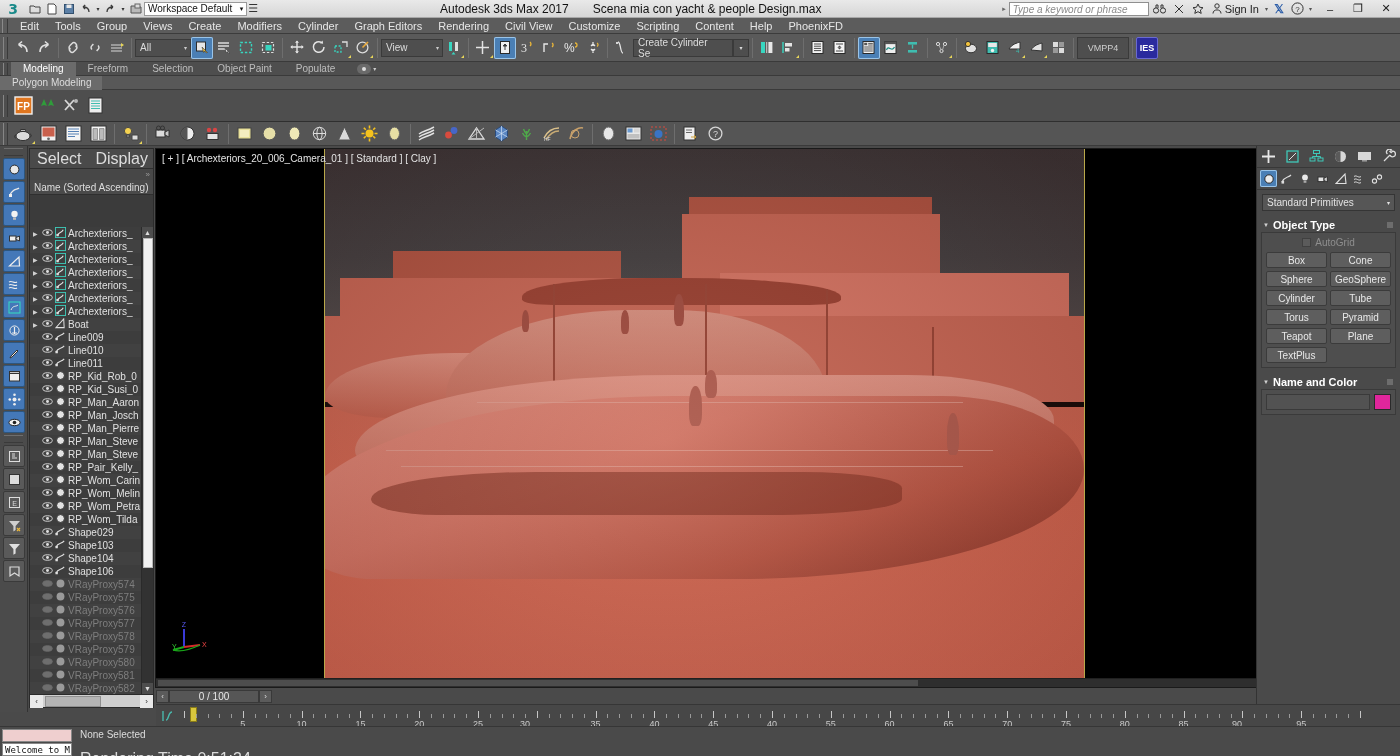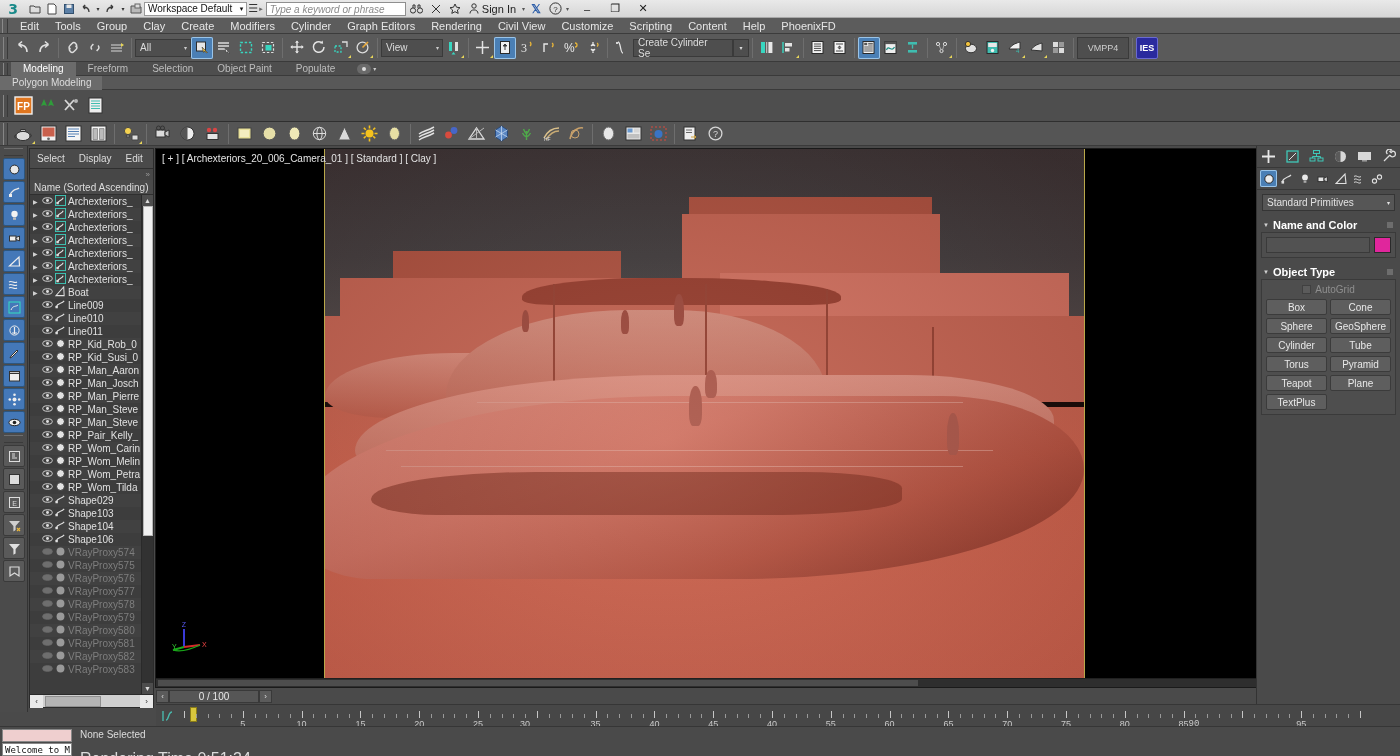--- a/index.html
+++ b/index.html
@@ -84,26 +84,26 @@
       margin:2px 4px; }
   .lbi { width:22px; height:22px; margin:1px 3px; display:flex; align-items:center;
       justify-content:center; background:#4478b8; border:1px solid #2d567f; border-radius:2px;}
   .lbi.flat { background:#5a5a5a; border-color:#3a3a3a; }
 
   
   #explorer { position:absolute; left:29px; top:148px; width:125px; height:560px;
       background:#3b3b3b; border:1px solid #2b2b2b; display:flex; flex-direction:column;}
   #exp-menu { height:20px; display:flex; align-items:center; background:#4a4a4a;
       border-bottom:1px solid #2f2f2f; }
-  #exp-menu span { padding:0 7px; font-size:10px; color:#ddd; }
+  #exp-menu span { padding:0 7px; font-size:16px; color:#ddd; }
   #exp-toolrow { height:11px; background:#474747; display:flex; justify-content:flex-end;
       align-items:center; padding-right:3px; color:#9a9a9a; font-size:8px;}
   #exp-head { height:15px; background:#4a4a4a; border-bottom:1px solid #2f2f2f;
       display:flex; align-items:center; padding-left:4px; font-size:10px; color:#ddd;}
-  #exp-body { flex:1; position:relative; overflow:hidden; background:#3d3d3d; }
+  #exp-body { flex:1; position:relative; overflow:hidden; background:#3d3d3d;margin-top:32px; }
   #exp-list { position:absolute; left:0; top:0; right:12px; bottom:0; overflow:hidden; }
   .erow { height:13px; display:flex; align-items:center; gap:2px; padding-left:3px;
       font-size:10px; color:#e0e0e0; white-space:nowrap; }
   .erow:nth-child(even){ background:#414141; }
   .erow.dim { color:#7e7e7e; }
   .etri { width:7px; font-size:6px; color:#cfcfcf; }
   .eeye { width:11px; height:11px; flex:none; }
   .etype { width:11px; height:11px; flex:none; }
   #exp-vscroll { position:absolute; right:0; top:0; width:12px; bottom:0; background:#323232;
       border-left:1px solid #2a2a2a; }
@@ -248,20 +248,24 @@
     <svg width="12" height="12" viewBox="0 0 12 12">
         <path d="M1 3h4l1 1h5v6H1z" fill="#b9b9b9" stroke="#555"></path>
         <rect x="5" y="1" width="5" height="4" fill="#ddd" stroke="#666"></rect>
       </svg>
   </div>
   <div id="wsselect">
     <span>Workspace Default</span>
     <span class="car">▾</span>
   </div>
   <div class="qa-btn" style="width:12px;">☰</div>
+  <div id="title-center">
+    <span>Autodesk 3ds Max 2017</span>
+    <span>Scena mia con yacht &amp; people Design.max</span>
+  </div>
   <div id="search-wrap">
     <span style="font-size:7px;color:#666;">▸</span>
     <div id="search-box">Type a keyword or phrase</div>
     <div class="tbicon">
       <svg width="13" height="11" viewBox="0 0 13 11">
           <circle cx="3" cy="7.5" r="2.6" fill="none" stroke="#333"></circle>
           <circle cx="10" cy="7.5" r="2.6" fill="none" stroke="#333"></circle>
           <path d="M3 5V2h2v3M8 5V2h2v3" fill="none" stroke="#333"></path>
         </svg>
     </div>
@@ -295,21 +299,21 @@
   <div class="wbtn">–</div>
   <div class="wbtn">❐</div>
   <div class="wbtn close">✕</div>
 </div>
 
 <div id="menubar">
   <div class="grip"></div>
   <div class="menu-item">Edit</div>
   <div class="menu-item">Tools</div>
   <div class="menu-item">Group</div>
-  <div class="menu-item">Clay</div>
+  <div class="menu-item">Views</div>
   <div class="menu-item">Create</div>
   <div class="menu-item">Modifiers</div>
   <div class="menu-item">Cylinder</div>
   <div class="menu-item">Graph Editors</div>
   <div class="menu-item">Rendering</div>
   <div class="menu-item">Civil View</div>
   <div class="menu-item">Customize</div>
   <div class="menu-item">Scripting</div>
   <div class="menu-item">Content</div>
   <div class="menu-item">Help</div>
@@ -1481,34 +1485,20 @@
     <div class="cpc">
       <svg width="12" height="12" viewBox="0 0 12 12">
           <circle cx="3.5" cy="8" r="2.1" fill="none" stroke="#e0e0e0" stroke-width="1.1"></circle>
           <circle cx="8.5" cy="4" r="2.1" fill="none" stroke="#e0e0e0" stroke-width="1.1"></circle>
         </svg>
       </div>
   </div>
   <div id="cp-dd">
     <span>Standard Primitives</span>
     <span class="car">▾</span>
-  </div>
-
-  <div class="roll">
-    <div class="roll-h">
-      <span class="tri">▼</span>
-      <span>Name and Color</span>
-      <span class="pin"></span>
-    </div>
-    <div class="roll-b">
-      <div id="namecolor">
-        <div id="nameinput"></div>
-        <div id="colorswatch"></div>
-      </div>
-    </div>
   </div>
 
   <div class="roll">
     <div class="roll-h">
       <span class="tri">▼</span>
       <span>Object Type</span>
       <span class="pin"></span>
     </div>
     <div class="roll-b">
       <div class="autogrid">
@@ -1520,20 +1510,34 @@
         <div class="ob">Cone</div>
         <div class="ob">Sphere</div>
         <div class="ob">GeoSphere</div>
         <div class="ob">Cylinder</div>
         <div class="ob">Tube</div>
         <div class="ob">Torus</div>
         <div class="ob">Pyramid</div>
         <div class="ob">Teapot</div>
         <div class="ob">Plane</div>
         <div class="ob">TextPlus</div>
+      </div>
+    </div>
+  </div>
+
+  <div class="roll">
+    <div class="roll-h">
+      <span class="tri">▼</span>
+      <span>Name and Color</span>
+      <span class="pin"></span>
+    </div>
+    <div class="roll-b">
+      <div id="namecolor">
+        <div id="nameinput"></div>
+        <div id="colorswatch"></div>
       </div>
     </div>
   </div>
 </div>
 
 <div id="timeslider">
   <div class="tsarr">‹</div>
   <div id="tsfield">0 / 100</div>
   <div class="tsarr">›</div>
 </div>
@@ -1658,21 +1662,21 @@
       <div class="tlbl" style="left: 470.4px;">40</div>
       <div class="tlbl" style="left: 529.2px;">45</div>
       <div class="tlbl" style="left: 588px;">40</div>
       <div class="tlbl" style="left: 646.8px;">55</div>
       <div class="tlbl" style="left: 705.6px;">60</div>
       <div class="tlbl" style="left: 764.4px;">65</div>
       <div class="tlbl" style="left: 823.2px;">70</div>
       <div class="tlbl" style="left: 882px;">75</div>
       <div class="tlbl" style="left: 940.8px;">80</div>
       <div class="tlbl" style="left: 999.6px;">85</div>
-      <div class="tlbl" style="left: 1010px; font-family: Liberation Mono, monospace;">90</div>
+      <div class="tlbl" style="left: 1053px;">90</div>
       <div class="tlbl" style="left: 1117.2px;">95</div>
       <div class="tlbl" style="left: 1237px; margin-left: 42px;">100</div>
     </div>
 </div>
 
 <div id="statusbar">
   <div id="ml-swatch"></div>
   <div id="ml-line">Welcome to M</div>
   <div id="st-sel">None Selected</div>
   <div id="st-rt">Rendering Time  0:51:34</div>

